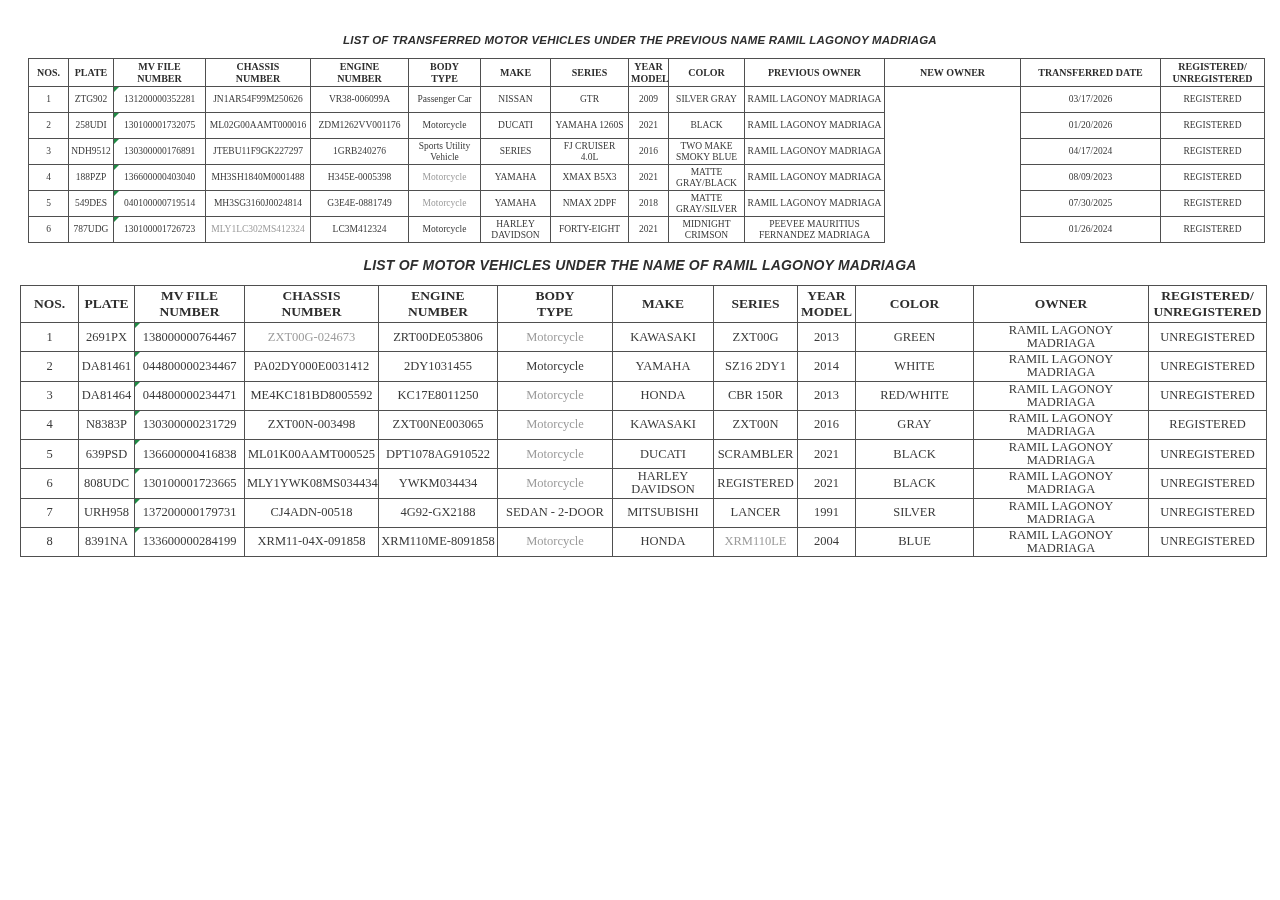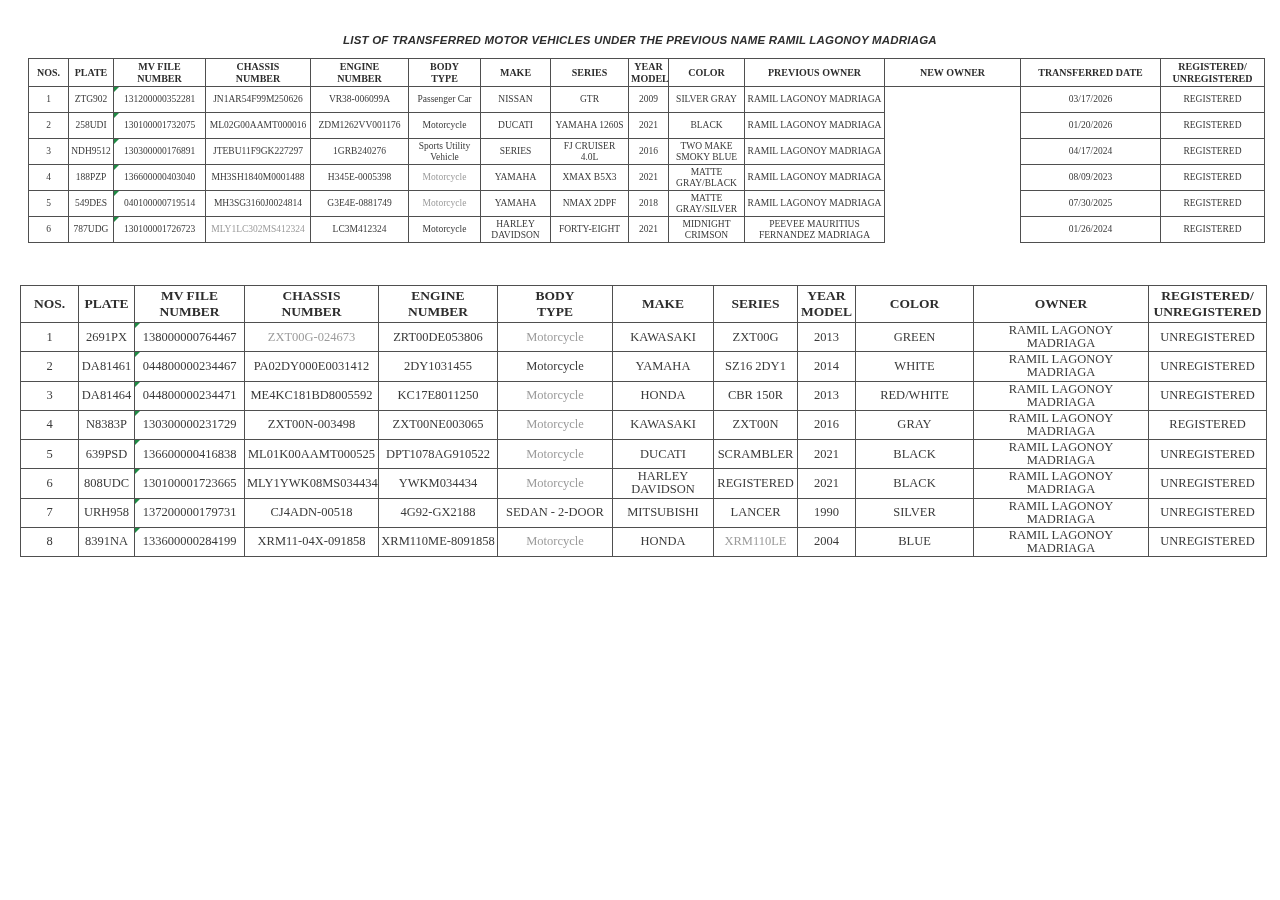--- a/index.html
+++ b/index.html
@@ -186,20 +186,21 @@
 CRIMSON</td>
           <td>PEEVEE MAURITIUS
 FERNANDEZ MADRIAGA</td>
           <td class="blank"></td>
           <td>01/26/2024</td>
           <td>REGISTERED</td>
         </tr>
       </tbody>
   </table>
 
+  <div id="title2" class="tbl-title">LIST OF MOTOR VEHICLES UNDER THE NAME OF RAMIL LAGONOY MADRIAGA</div>
 
   <table id="table2">
     <colgroup>
       <col style="width:58px">
         <col style="width:56px">
         <col style="width:110px">
       <col style="width:134px">
         <col style="width:119px">
         <col style="width:115px">
       <col style="width:101px">
@@ -319,21 +320,21 @@
         </tr>
         <tr>
           <td>7</td>
           <td>URH958</td>
           <td>137200000179731<span class="tri"></span></td>
           <td>CJ4ADN-00518</td>
           <td>4G92-GX2188</td>
           <td>SEDAN - 2-DOOR</td>
           <td>MITSUBISHI</td>
           <td>LANCER</td>
-          <td>1990</td>
+          <td>1991</td>
           <td>SILVER</td>
           <td>RAMIL LAGONOY MADRIAGA</td>
           <td>UNREGISTERED</td>
         </tr>
         <tr>
           <td>8</td>
           <td>8391NA</td>
           <td>133600000284199<span class="tri"></span></td>
           <td>XRM11-04X-091858</td>
           <td>XRM110ME-8091858</td>

